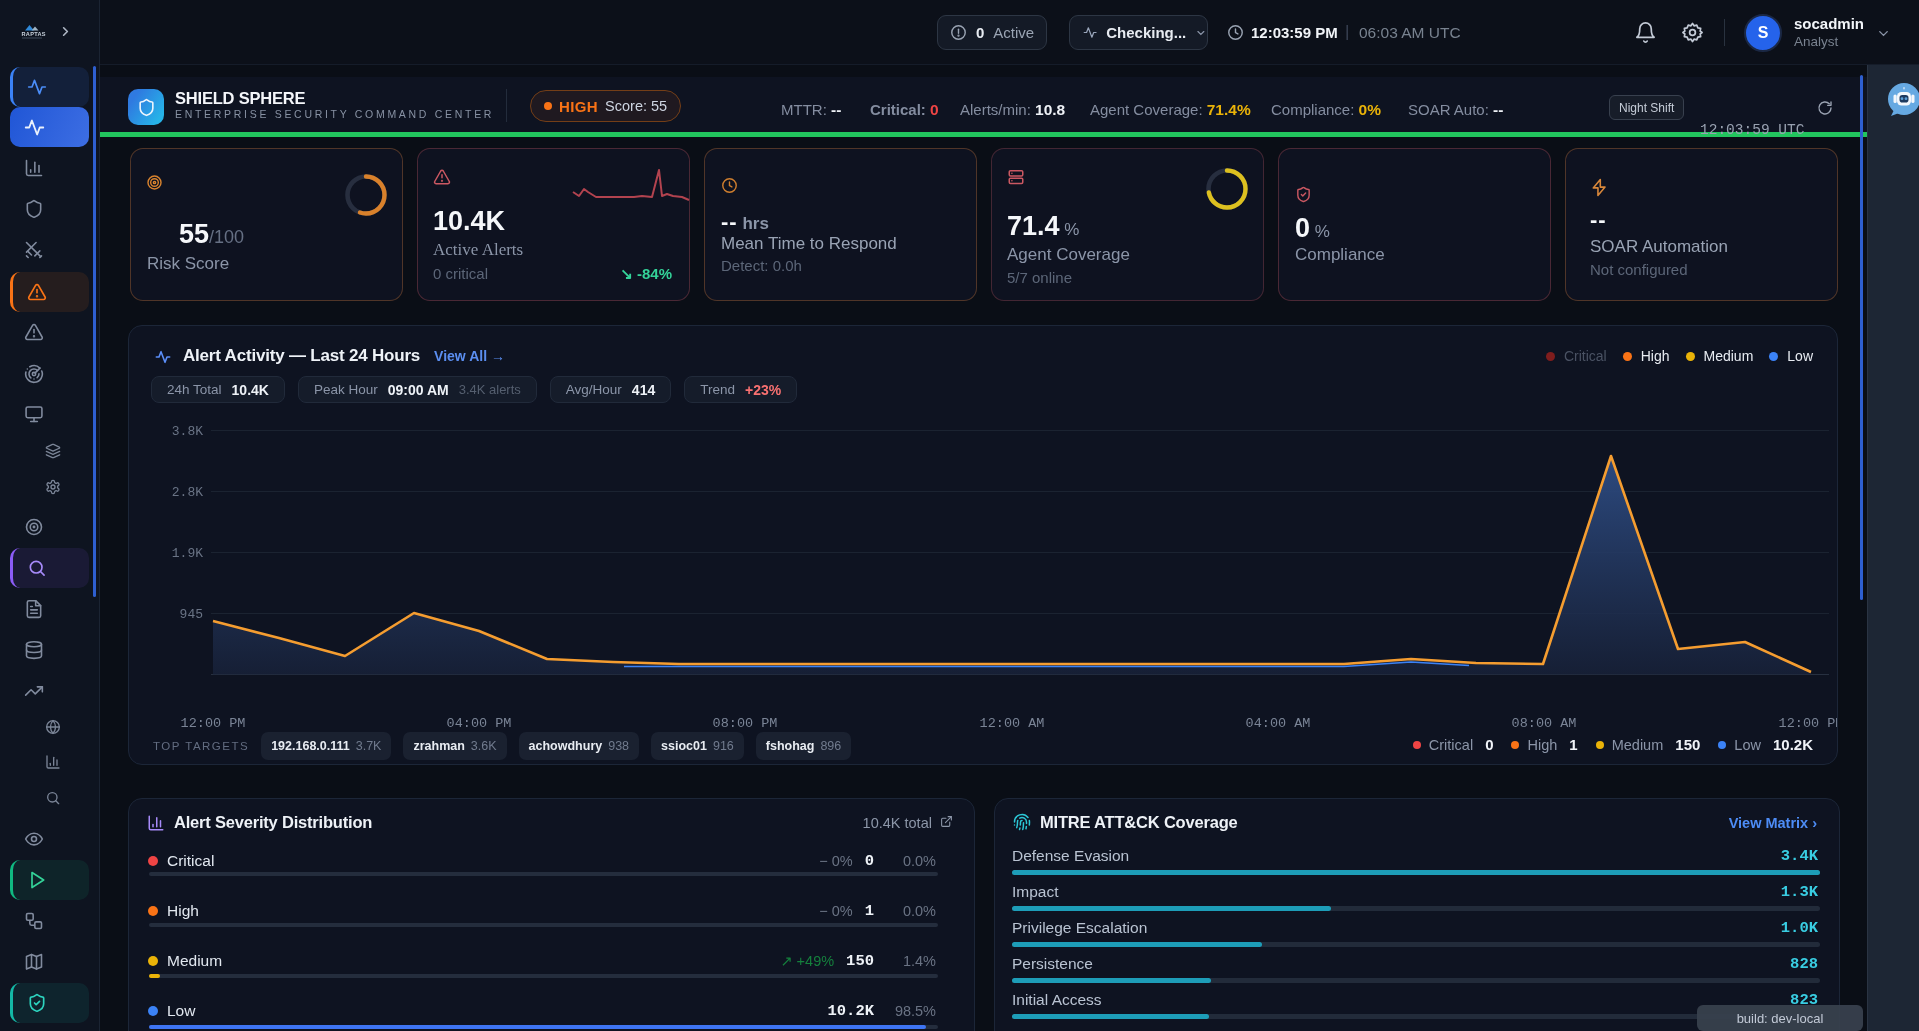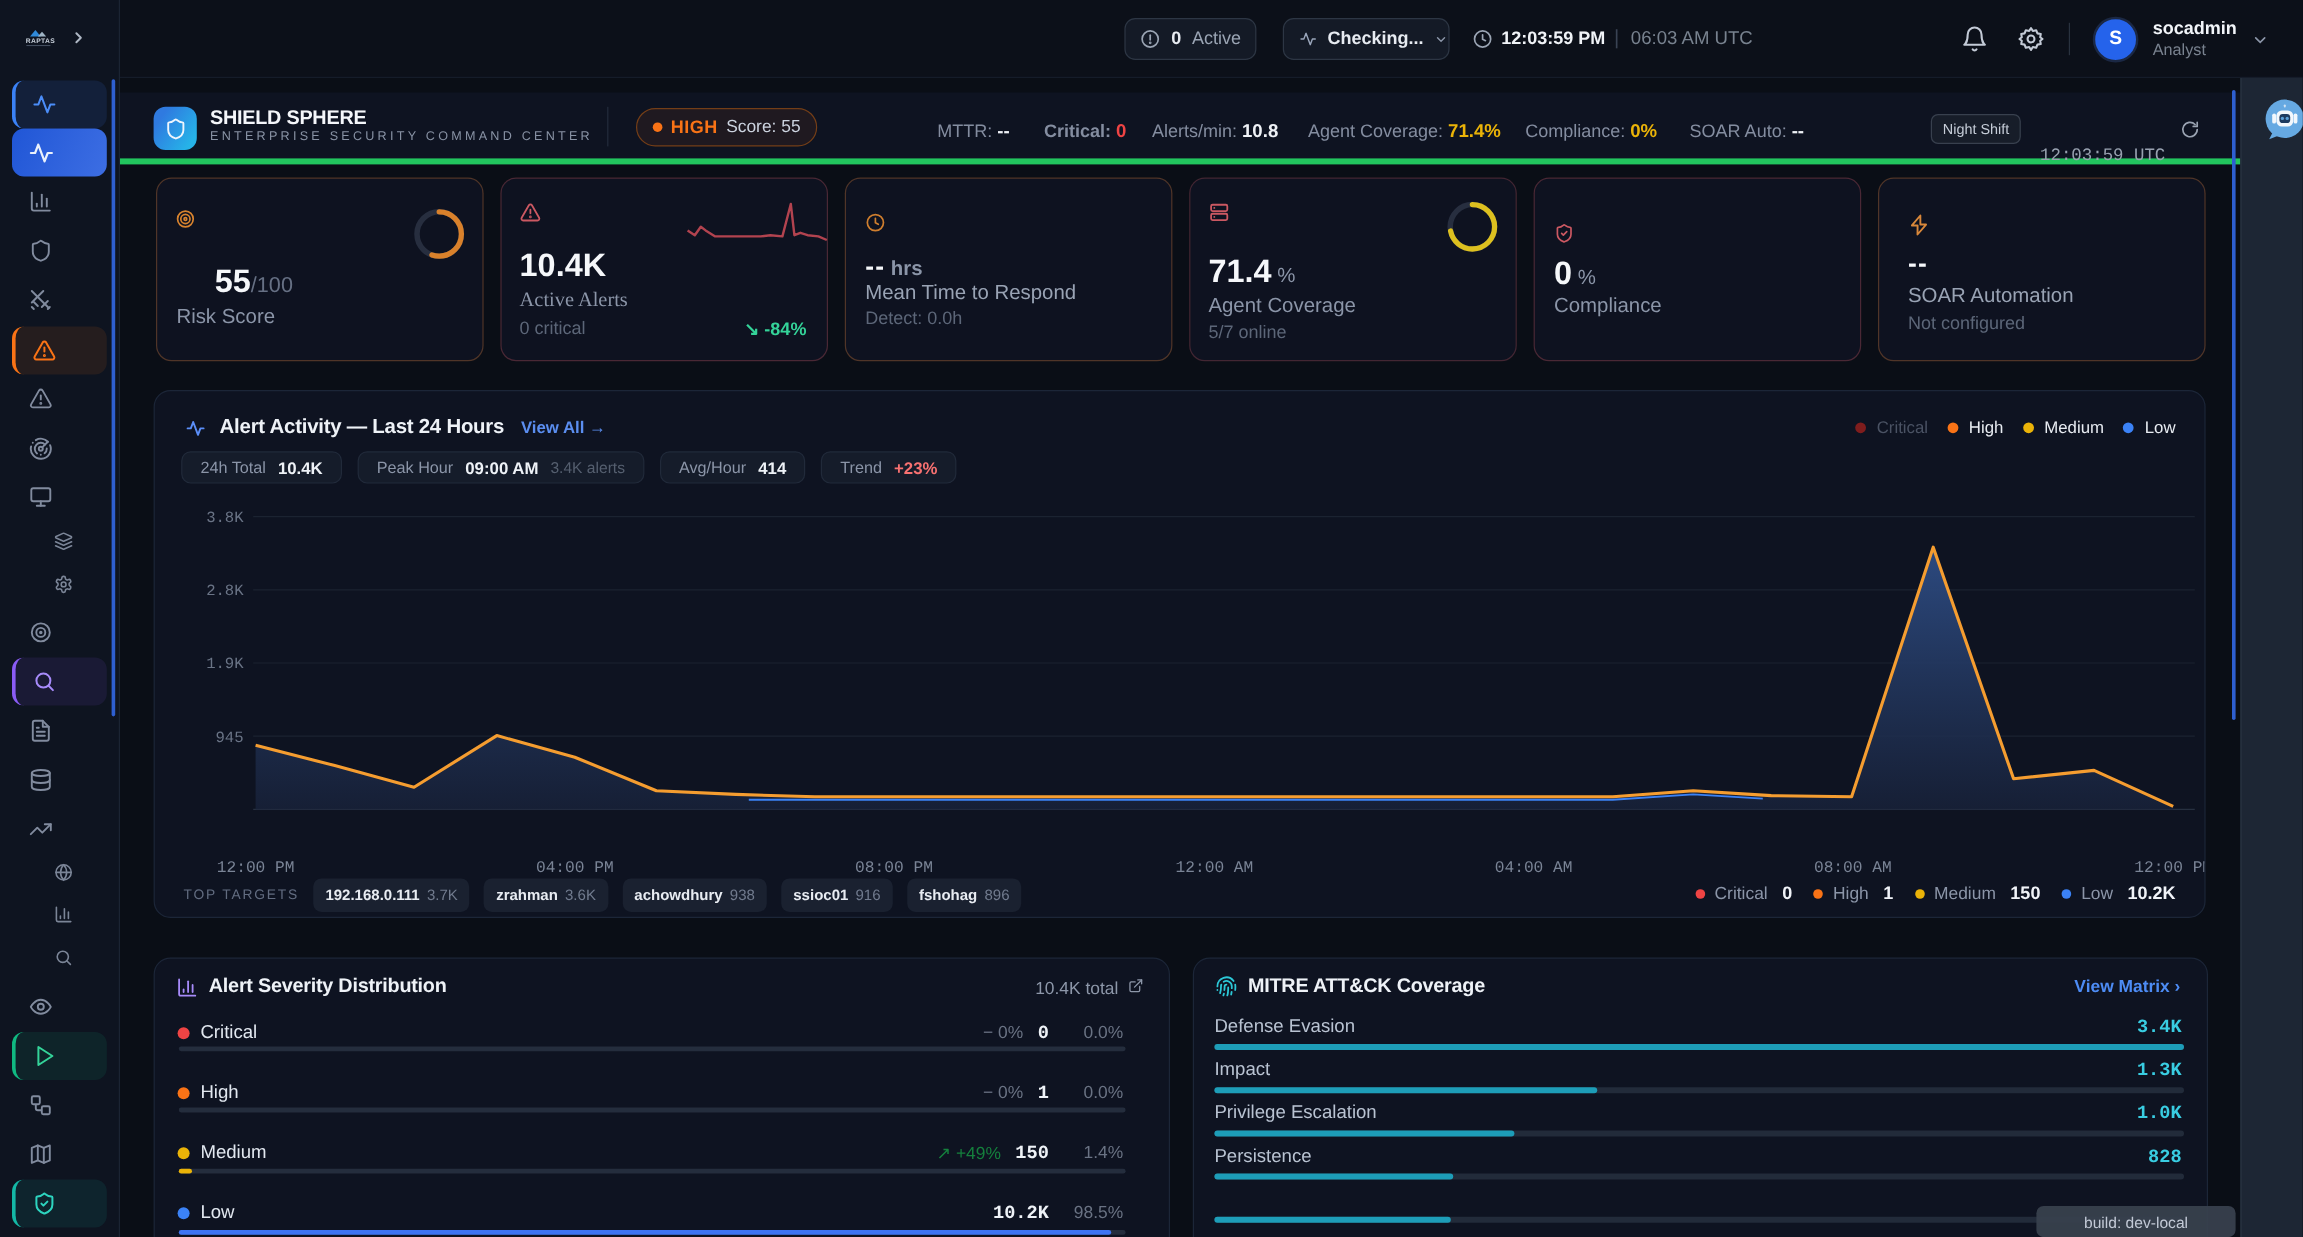--- a/index.html
+++ b/index.html
@@ -465,20 +465,24 @@
       <div class="mtrack" style="top:143px;">
           <div style="width:250px;"></div>
         </div>
       <div class="mrow" style="top:156px;">
           <span>Persistence</span>
           <b class="mono">828</b>
         </div>
       <div class="mtrack" style="top:179px;">
           <div style="width:199px;"></div>
         </div>
+      <div class="mrow" style="top:192px;">
+          <span>Initial Access</span>
+          <b class="mono">823</b>
+        </div>
       <div class="mtrack" style="top:215px;">
           <div style="width:197px;"></div>
         </div>
     </div>
 
     <div class="abs" style="left:1697px;top:1005px;width:166px;height:26px;background:rgba(56,64,77,0.95);border-radius:6px;color:#c2c9d6;font-size:13px;display:flex;align-items:center;justify-content:center;">build: dev-local</div>
 
     <div class="abs" style="left:1860px;top:75px;width:3px;height:525px;background:#2e5fd0;border-radius:2px;"></div>
 
     <div class="card" style="left:130px;border:1px solid rgba(234,136,58,0.30);">

